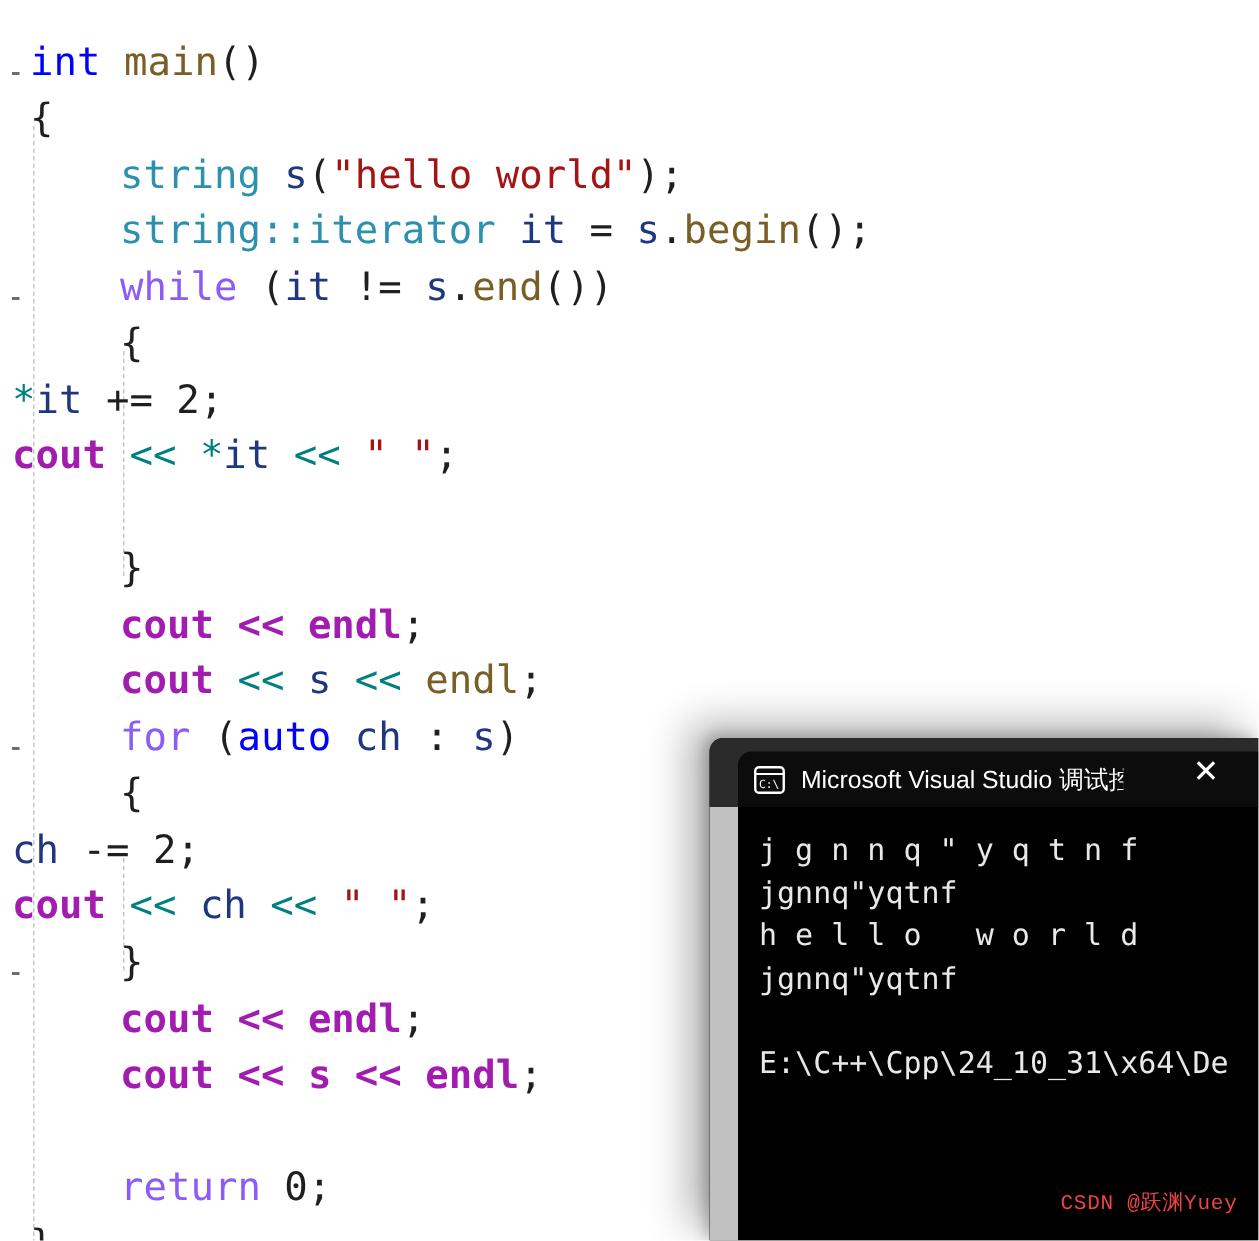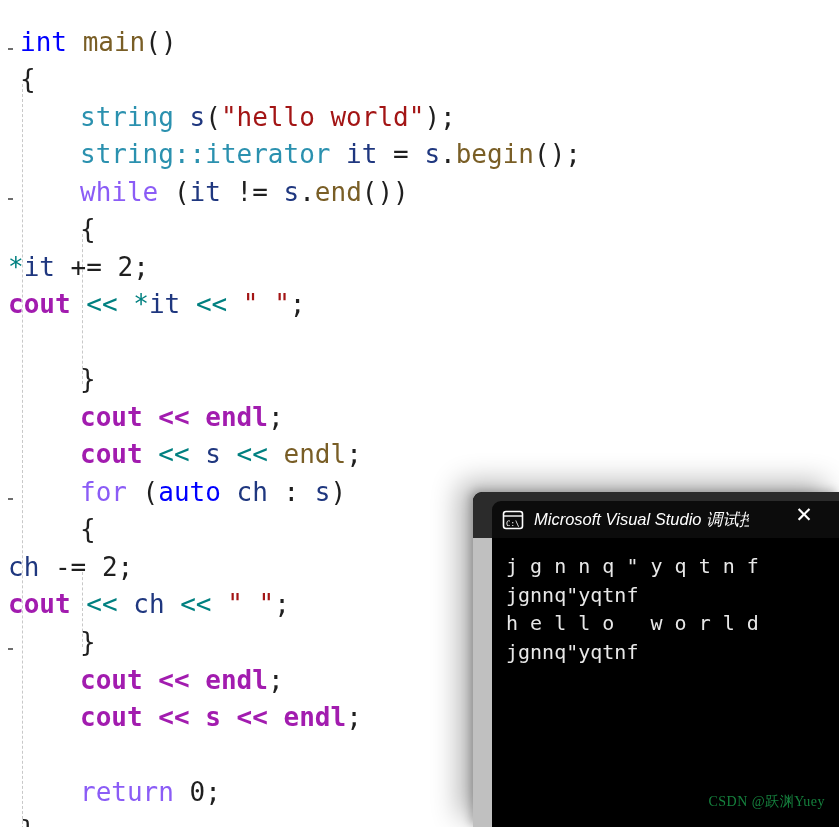--- a/index.html
+++ b/index.html
@@ -105,21 +105,20 @@
     margin-right: 10px;
   }
   #console-title {
     font-family: "Liberation Sans", "DejaVu Sans", sans-serif;
     font-size: 16.5px;
     color: #ffffff;
     white-space: nowrap;
     overflow: hidden;
     max-width: 215px;
     letter-spacing: 0px;
-    font-style: italic;
   }
   #console-close {
     position: absolute;
     right: 22px;
     top: 50%;
     transform: translateY(-50%);
     width: 26px; height: 26px;
     color: #ffffff;
     font-family: "Liberation Sans", sans-serif;
     font-size: 21px;
@@ -160,23 +159,23 @@
     height: 22px;
     background: #e8e8e8;
     vertical-align: -4px;
   }
 
   
   #watermark {
     position: absolute;
     right: 14px;
     bottom: 16px;
-    font-family: Liberation Serif, serif;
+    font-family: Liberation Mono, monospace;
     font-size: 14px;
-    color: #15803d;
+    color: #ef4444;
     letter-spacing: 0.5px;
     white-space: nowrap;
   }
 </style>
 </head>
 <body>
 
 <div id="editor">
 
   <div class="indent-guide" style="left:14px; top:58px; height:745px;"></div>
@@ -250,17 +249,18 @@
   </div>
 
   <div id="console-scroll-left"></div>
 
   <div id="console-body">
     <div class="console-line">j g n n q " y q t n f </div>
     <div class="console-line">jgnnq"yqtnf</div>
     <div class="console-line">h e l l o   w o r l d </div>
     <div class="console-line">jgnnq"yqtnf</div>
     <div class="console-gap"></div>
+    <div class="console-line">E:\C++\Cpp\24_10_31\x64\De</div>
   </div>
 
 </div>
 
 <div id="watermark">CSDN @跃渊Yuey</div>
 
 </body></html>

